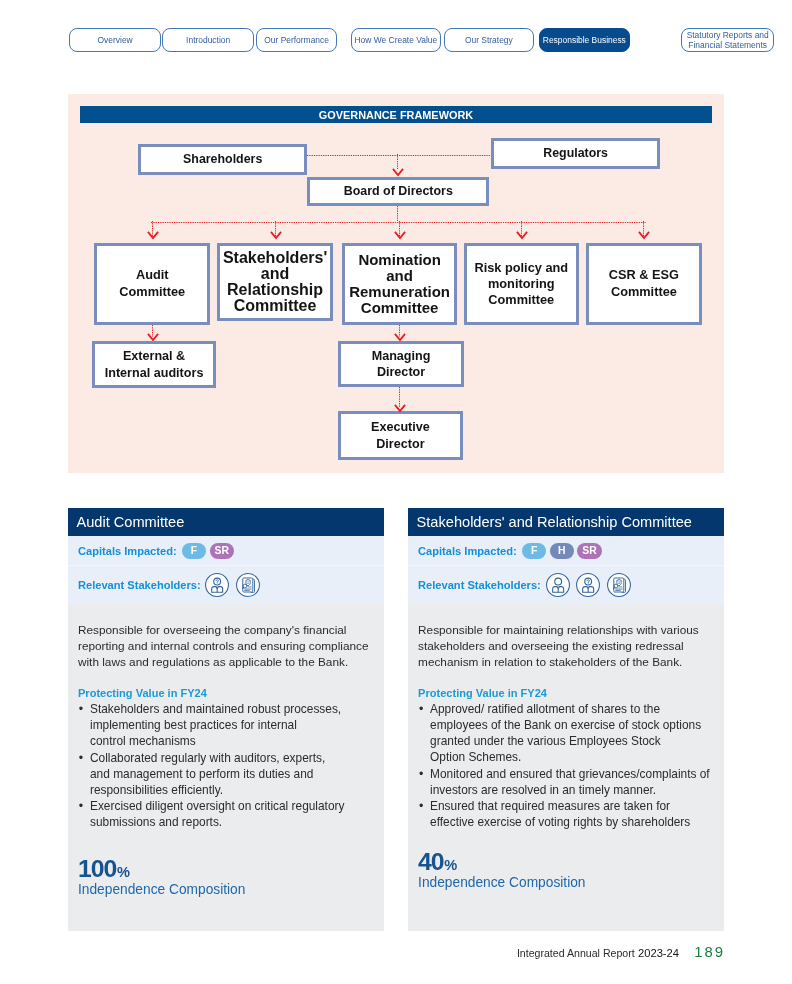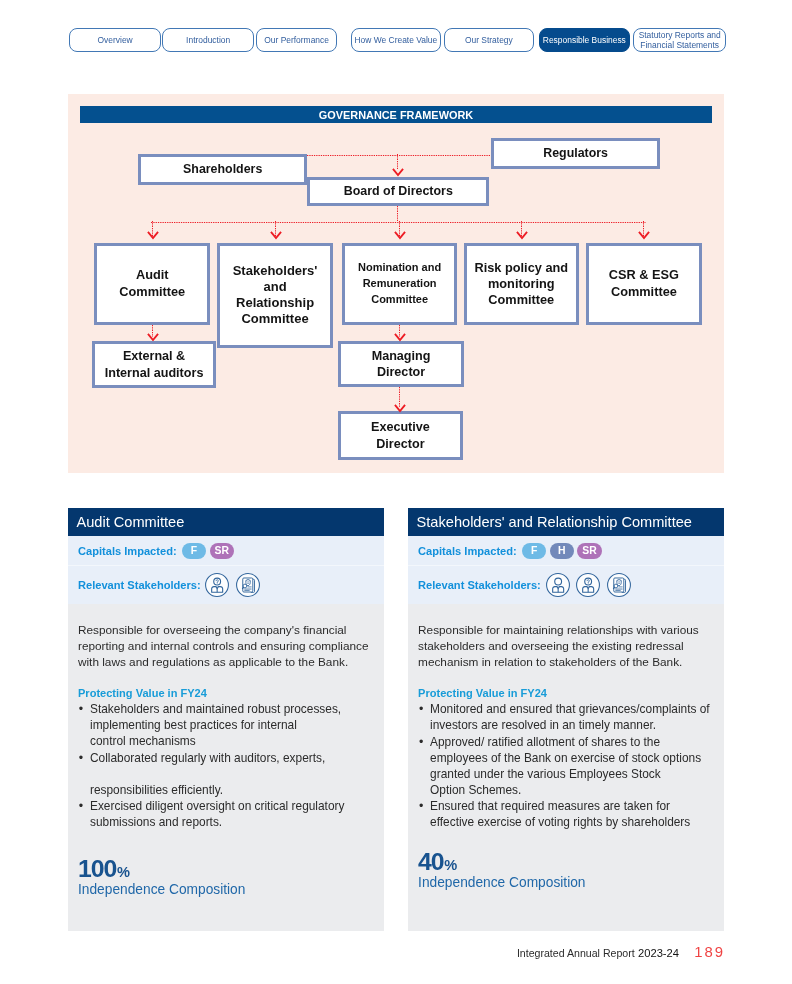--- a/index.html
+++ b/index.html
@@ -9,21 +9,21 @@
        -webkit-font-smoothing:antialiased;}
   .page{position:relative;width:792px;height:984px;overflow:hidden;
         filter:opacity(1);border-radius:29px;}
 
   
   .pill{position:absolute;box-sizing:border-box;top:27.8px;height:24.6px;
         border:1px solid #4278B5;border-radius:8px;
         display:flex;align-items:center;justify-content:center;text-align:center;
         color:#35609F;font-size:8.45px;line-height:10.4px;
         background:#ffffff;white-space:nowrap;filter:opacity(1);}
-  .pill.two-line{white-space:normal;}
+  .pill.two-line{white-space:normal;margin-left:48px;}
   .pill.active{background:#054B8D;border-color:#054B8D;color:#ffffff;}
 
   
   .framework{position:absolute;left:68.4px;top:94.3px;width:655.4px;height:378.7px;
              background:#FCEBE4;}
   .fw-title{position:absolute;left:11.5px;top:12.2px;width:632.2px;height:16.4px;filter:opacity(1);
             background:#04508F;color:#ffffff;font-size:10.9px;font-weight:bold;
             display:flex;align-items:center;justify-content:center;}
   .nbox{position:absolute;box-sizing:border-box;border:3px solid #7A8EBE;background:#ffffff;filter:opacity(1);
         display:flex;align-items:center;justify-content:center;text-align:center;
@@ -52,49 +52,49 @@
   ul.bullets li:before{content:"\2022";position:absolute;left:0.8px;top:0;
                        font-size:12.5px;color:#2B2B2B;line-height:15.9px;}
   .stat-value{color:#18538F;font-size:24.8px;font-weight:bold;letter-spacing:-1.05px;}
   .stat-unit{font-size:14.6px;font-weight:bold;letter-spacing:0;margin-left:0.7px;}
   .stat-label{color:#1F67A8;font-size:13.75px;margin-top:-1.3px;}
 
   
   .footer{filter:opacity(1);position:absolute;left:516.9px;top:943.7px;display:flex;align-items:baseline;}
   .footer-text{color:#2B2B2B;font-size:10.6px;}
   .footer-year{color:#141414;font-size:11.2px;font-weight:normal;margin-left:3.3px;}
-  .footer-page{color:#ef4444;font-size:14.9px;letter-spacing:1.9px;margin-left:15.3px;font-weight:normal;}
+  .footer-page{color:#15803d;font-size:14.9px;letter-spacing:1.9px;margin-left:15.3px;font-weight:normal;}
 </style>
 </head>
 <body>
 
 <div class="page">
 
 <nav>
   <div class="pill" style="left:69.4px;width:91.4px;">Overview</div>
   <div class="pill" style="left:162.4px;width:91.5px;">Introduction</div>
   <div class="pill" style="left:256.1px;width:81px;">Our Performance</div>
   <div class="pill" style="left:350.7px;width:90.3px;">How We Create Value</div>
   <div class="pill" style="left:443.9px;width:89.9px;">Our Strategy</div>
   <div class="pill active" style="left:538.6px;width:91.5px;">Responsible Business</div>
   <div class="pill two-line" style="left:633.1px;width:93.2px;">Statutory Reports and Financial Statements</div>
 </nav>
 
 <section class="framework">
   <div class="fw-title">GOVERNANCE FRAMEWORK</div>
-  <div class="nbox" style="left:69.5px;top:60px;width:169.6px;height:30.7px;font-size:12.4px;line-height:15px;">Shareholders</div>
+  <div class="nbox" style="left:69.5px;top:50px;width:169.6px;height:30.7px;font-size:12.4px;line-height:15px;">Shareholders</div>
   <div class="nbox" style="left:422.6px;top:43.6px;width:169.2px;height:30.7px;font-size:12.4px;line-height:15px;">Regulators</div>
   <div class="nbox" style="left:238.8px;top:83.2px;width:182.2px;height:28.6px;font-size:12.45px;line-height:15px;">Board of Directors</div>
   <div class="nbox" style="left:25.8px;top:148.3px;width:116.2px;height:82.1px;font-size:12.75px;line-height:16.9px;">Audit
 Committee</div>
-  <div class="nbox" style="left:148.9px;top:148.3px;width:115.6px;height:105px;font-size:13px;line-height:15.95px;">Stakeholders'
+  <div class="nbox" style="left:148.9px;top:148.3px;width:115.6px;height:78px;font-size:16px;line-height:15.95px;">Stakeholders'
 and
 Relationship
 Committee</div>
-  <div class="nbox" style="left:273.9px;top:148.3px;width:114.7px;height:82.1px;font-size:11px;line-height:15.95px;">Nomination and
+  <div class="nbox" style="left:273.9px;top:148.3px;width:114.7px;height:82.1px;font-size:15px;line-height:15.95px;">Nomination and
 Remuneration
 Committee</div>
   <div class="nbox" style="left:395.5px;top:148.3px;width:114.8px;height:82.1px;font-size:12.75px;line-height:15.95px;">Risk policy and
 monitoring
 Committee</div>
   <div class="nbox" style="left:517.6px;top:148.3px;width:115.8px;height:82.1px;font-size:12.75px;line-height:16.9px;">CSR &amp; ESG
 Committee</div>
   <div class="nbox" style="left:23.4px;top:246.5px;width:124.6px;height:47.6px;font-size:12.6px;line-height:16.5px;">External &amp;
 Internal auditors</div>
   <div class="nbox" style="left:270.0px;top:246.8px;width:125.3px;height:46.4px;font-size:12.6px;line-height:16.5px;">Managing
@@ -214,21 +214,21 @@
     </p>
     <div class="card-sub" style="margin-top:16.5px;">Protecting Value in FY24</div>
     <ul class="bullets" style="margin-top:3.5px;">
       <li style="margin-bottom:0.85px;">
         <span>Stakeholders and maintained robust processes,</span><br>
         <span>implementing best practices for internal</span><br>
         <span>control mechanisms</span>
       </li>
       <li style="margin-bottom:0.85px;">
         <span>Collaborated regularly with auditors, experts,</span><br>
-        <br>
+        <span>and management to perform its duties and</span><br>
         <span>responsibilities efficiently.</span>
       </li>
       <li style="margin-bottom:0;">
         <span>Exercised diligent oversight on critical regulatory</span><br>
         <span>submissions and reports.</span>
       </li>
     </ul>
     <div style="margin-top:23.8px;">
       <div><span class="stat-value">100</span><span class="stat-unit" style="color:#1A5490;">%</span></div>
       <div class="stat-label">Independence Composition</div>
@@ -285,28 +285,28 @@
   </div>
   <div class="card-body" style="height:326.8px;">
     <p class="card-desc" style="margin:0;padding-top:18.5px;">
       <span>Responsible for maintaining relationships with various</span><br>
       <span>stakeholders and overseeing the existing redressal</span><br>
       <span>mechanism in relation to stakeholders of the Bank.</span>
     </p>
     <div class="card-sub" style="margin-top:16.5px;">Protecting Value in FY24</div>
     <ul class="bullets" style="margin-top:3.5px;">
       <li style="margin-bottom:0.85px;">
-        <span>Monitored and ensured that grievances/complaints of</span><br>
-        <span>investors are resolved in an timely manner.</span>
-      </li>
-      <li style="margin-bottom:0.85px;">
         <span>Approved/ ratified allotment of shares to the</span><br>
         <span>employees of the Bank on exercise of stock options</span><br>
         <span>granted under the various Employees Stock</span><br>
         <span>Option Schemes.</span>
+      </li>
+      <li style="margin-bottom:0.85px;">
+        <span>Monitored and ensured that grievances/complaints of</span><br>
+        <span>investors are resolved in an timely manner.</span>
       </li>
       <li style="margin-bottom:0;">
         <span>Ensured that required measures are taken for</span><br>
         <span>effective exercise of voting rights by shareholders</span>
       </li>
     </ul>
     <div style="margin-top:17px;">
       <div><span class="stat-value">40</span><span class="stat-unit" style="color:#1A5490;">%</span></div>
       <div class="stat-label">Independence Composition</div>
     </div>

